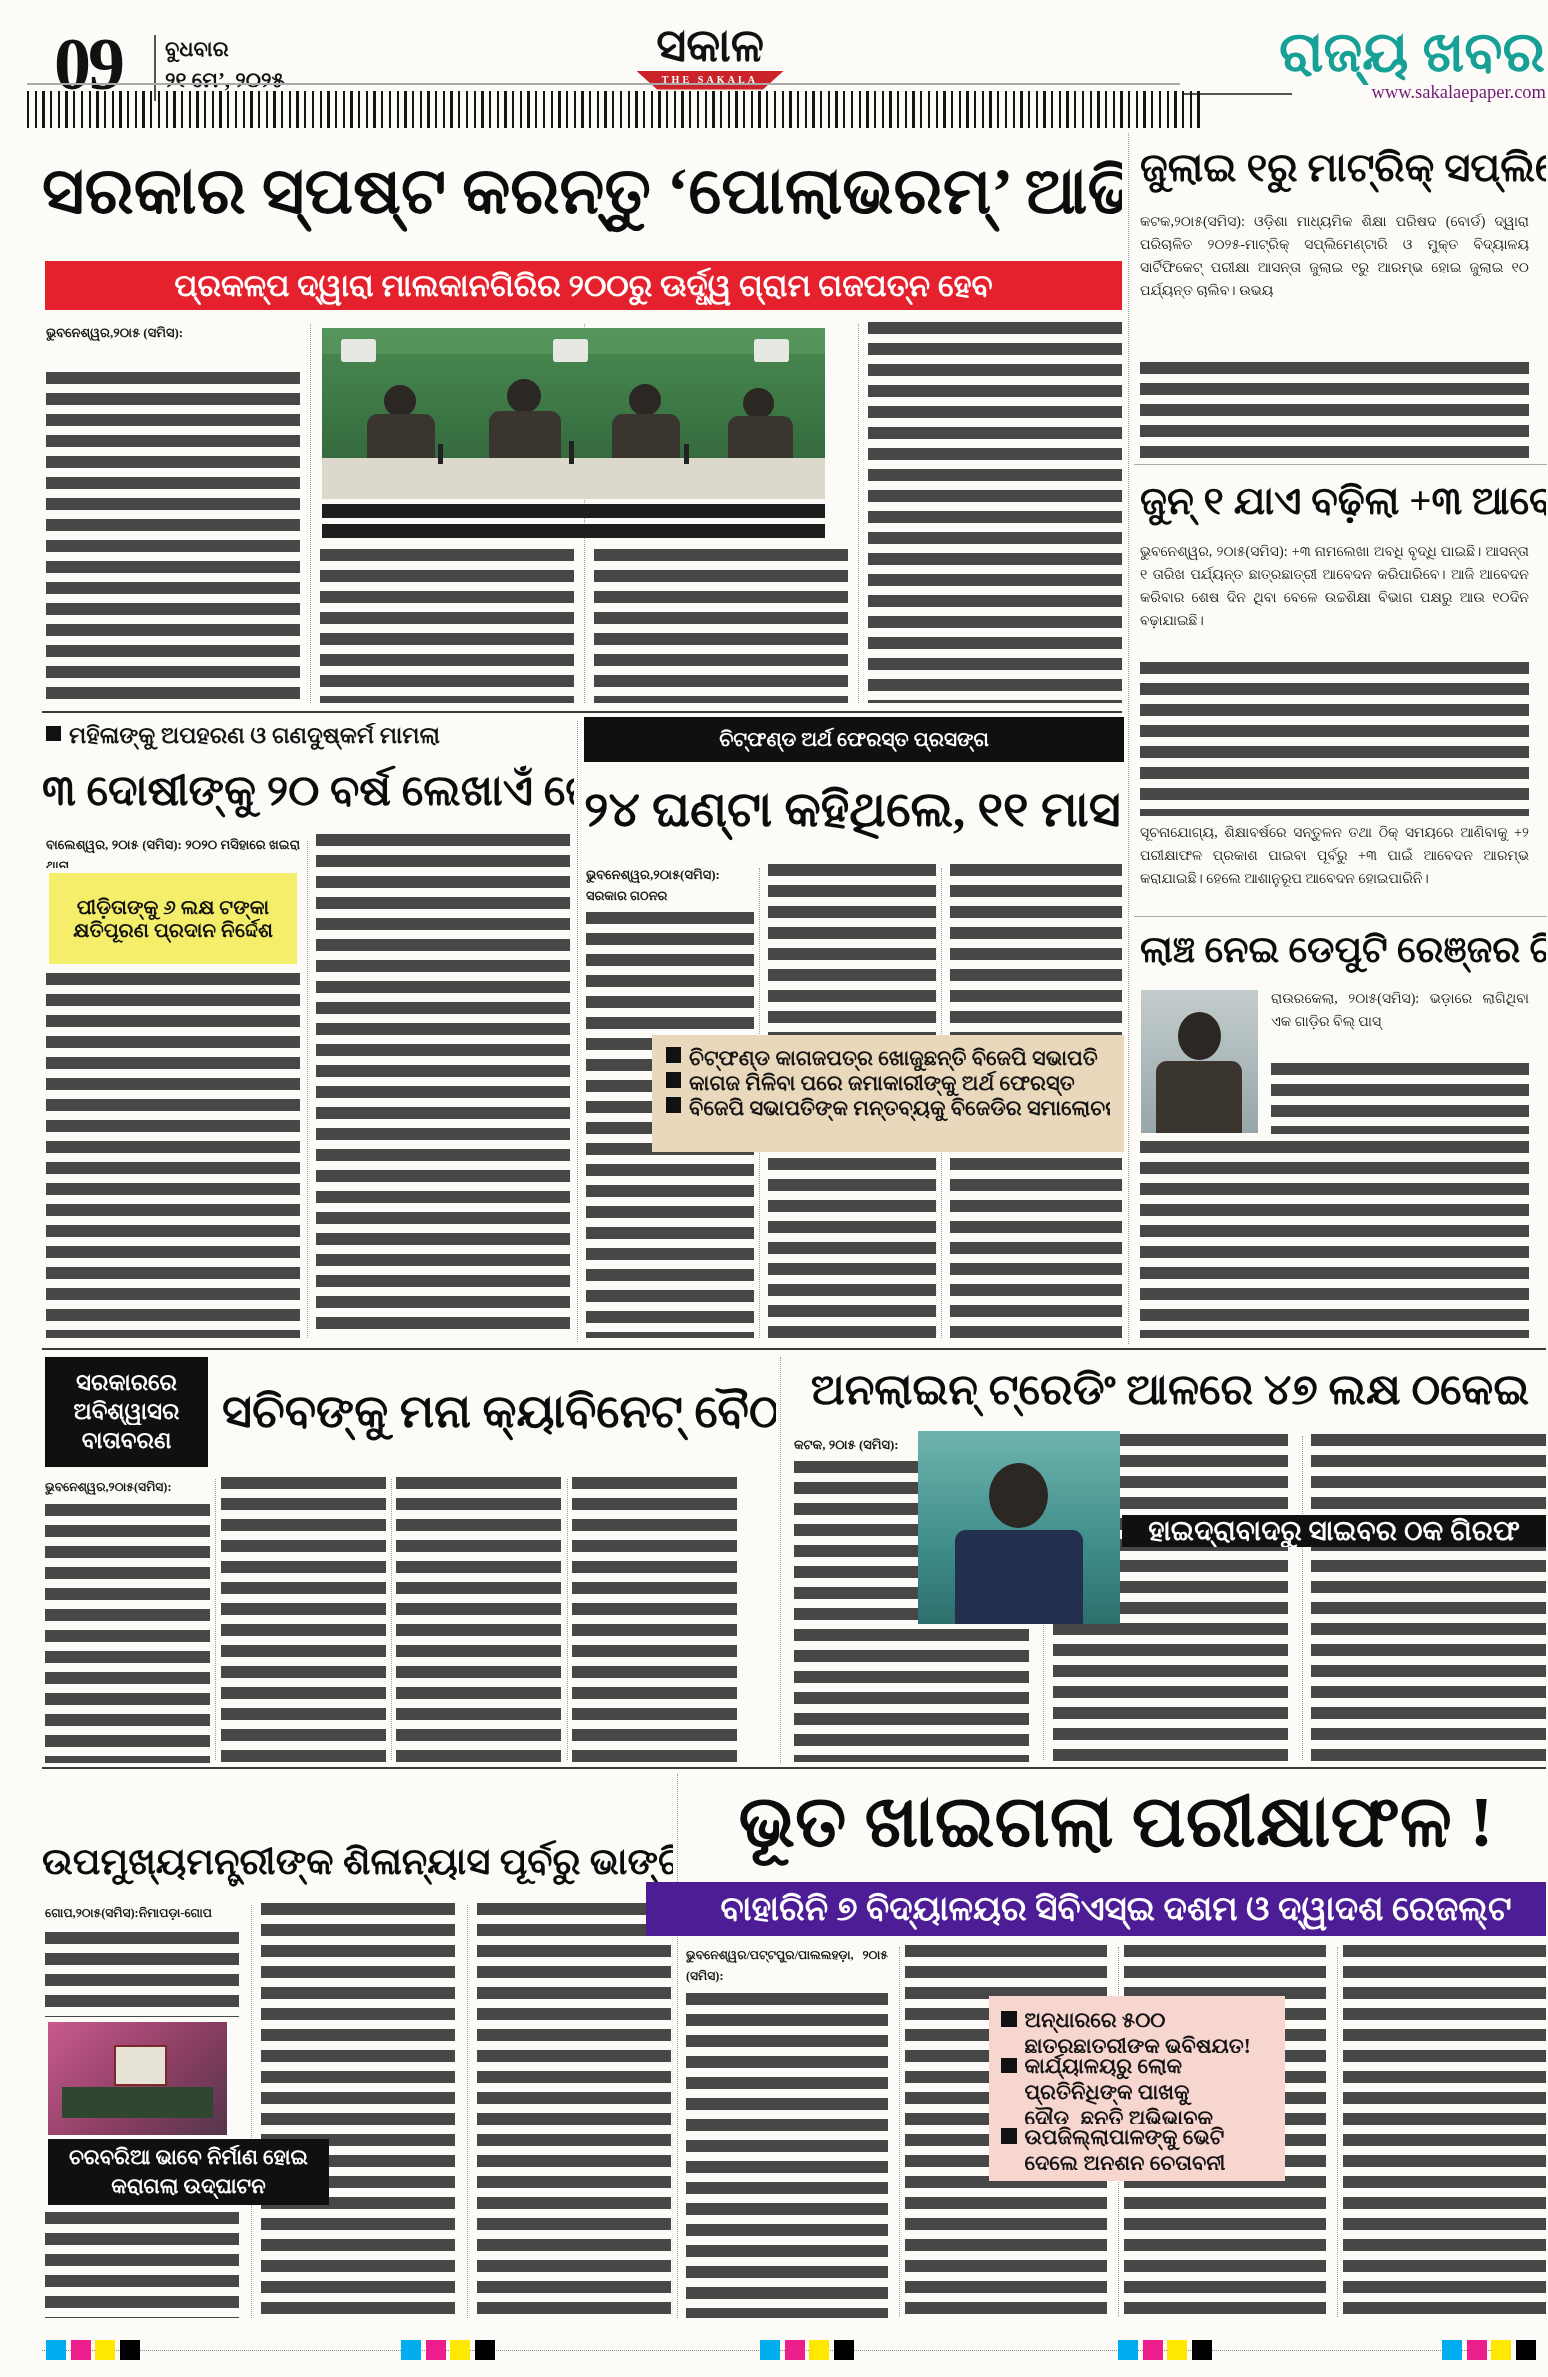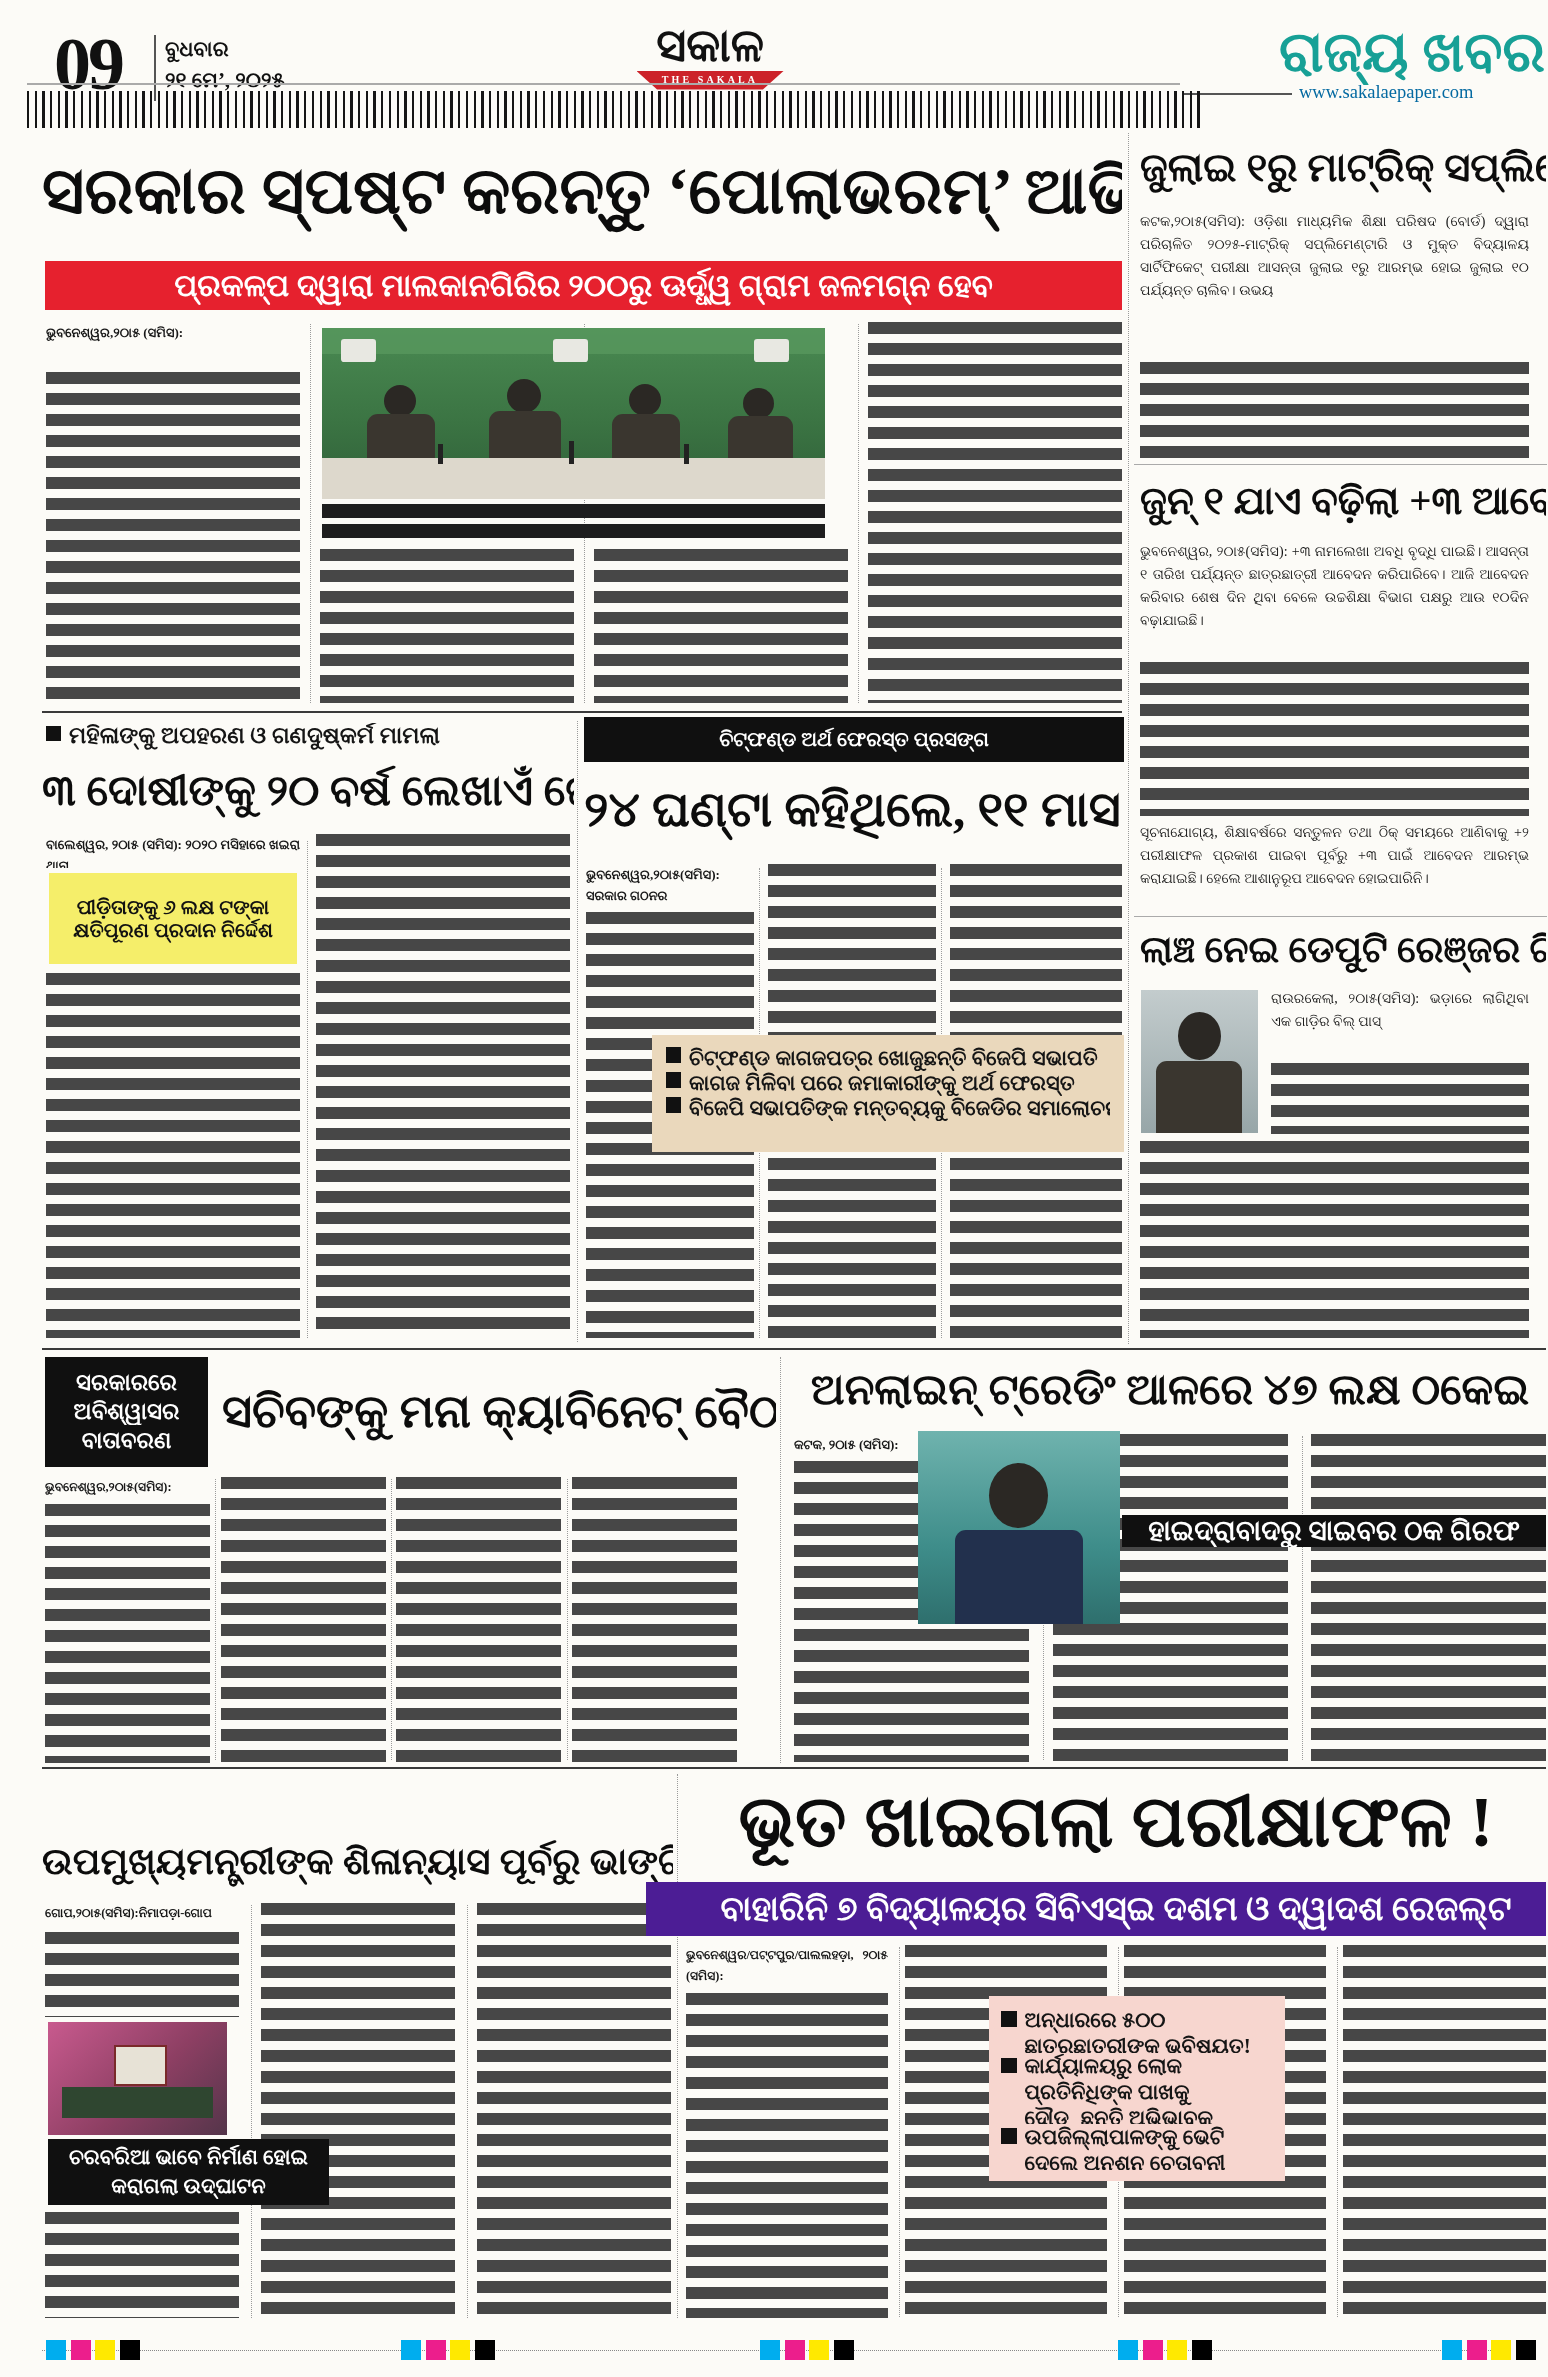--- a/index.html
+++ b/index.html
@@ -40,25 +40,25 @@
   <div class="abs" style="left:625px;top:20px;width:170px;height:81px;text-align:center;">
     <div style="font-size:46px;font-weight:bold;line-height:51px;white-space:nowrap;overflow:hidden;">ସକାଳ</div>
     <div style="margin:0 auto;width:147px;height:18.5px;background:#cc2229;clip-path:polygon(0 0,100% 0,86% 100%,14% 100%);
                 color:#fff;font-size:10px;font-weight:bold;letter-spacing:3.1px;line-height:18.5px;overflow:hidden;">THE SAKALA</div>
   </div>
 
   <div class="abs" style="left:1172px;top:20px;width:373px;height:65px;font-size:56px;font-weight:bold;color:#17a096;
               text-align:right;white-space:nowrap;overflow:hidden;line-height:65px;">ରାଜ୍ୟ ଖବର</div>
   <div class="abs hrule-light" style="left:27px;top:83px;width:1153px;height:2.3px;"></div>
   <div class="abs" style="left:1184px;top:93px;width:108px;height:1.5px;background:#555;"></div>
-  <div class="abs" style="left:1299px;top:82px;width:247px;font-size:18.5px;color:#0369a1;text-align:left;white-space:nowrap;overflow:hidden;">www.sakalaepaper.com</div>
+  <div class="abs" style="left:1299px;top:82px;width:247px;font-size:18.5px;color:#701a75;text-align:right;white-space:nowrap;overflow:hidden;">www.sakalaepaper.com</div>
   <div class="abs barcode" style="left:27px;top:91px;width:1176px;height:37px;"></div>
 
   <div class="abs hl" style="left:42px;top:133px;width:1080px;height:117px;font-size:65px;line-height:116px;">ସରକାର ସ୍ପଷ୍ଟ କରନ୍ତୁ ‘ପୋଲାଭରମ୍’ ଆଭିମୁଖ୍ୟ: ବିଜେଡି</div>
-  <div class="abs banner" style="left:45px;top:261px;width:1077px;height:49px;background:#e6212e;font-size:31px;">ପ୍ରକଳ୍ପ ଦ୍ୱାରା ମାଲକାନଗିରିର ୨୦୦ରୁ ଊର୍ଦ୍ଧ୍ୱ ଗ୍ରାମ ଜଳମଗ୍ନ ହେବ</div>
+  <div class="abs banner" style="left:45px;top:261px;width:1077px;height:49px;background:#e6212e;font-size:31px;">ପ୍ରକଳ୍ପ ଦ୍ୱାରା ମାଲକାନଗିରିର ୨୦୦ରୁ ଊର୍ଦ୍ଧ୍ୱ ଗ୍ରାମ ଗଜପତ୍ନ ହେବ</div>
 
   <div class="abs dotsep" style="left:310px;top:324px;height:379px;"></div>
   <div class="abs dotsep" style="left:584px;top:324px;height:379px;"></div>
   <div class="abs dotsep" style="left:858px;top:324px;height:379px;"></div>
 
   <div class="abs excerpt dateline" style="left:46px;top:322px;width:254px;height:45px;">ଭୁବନେଶ୍ୱର,୨୦ା୫ (ସମିସ):</div>
   <div class="abs sim" style="left:46px;top:372px;width:254px;height:332px;"></div>
   <div class="abs sim" style="left:320px;top:549px;width:254px;height:154px;"></div>
   <div class="abs sim" style="left:594px;top:549px;width:254px;height:154px;"></div>
   <div class="abs sim" style="left:868px;top:322px;width:254px;height:381px;"></div>

